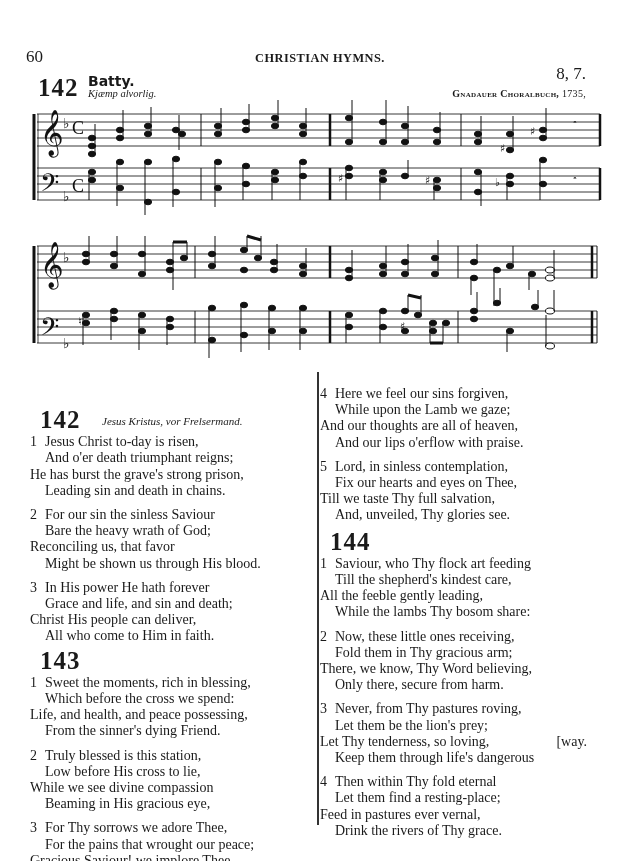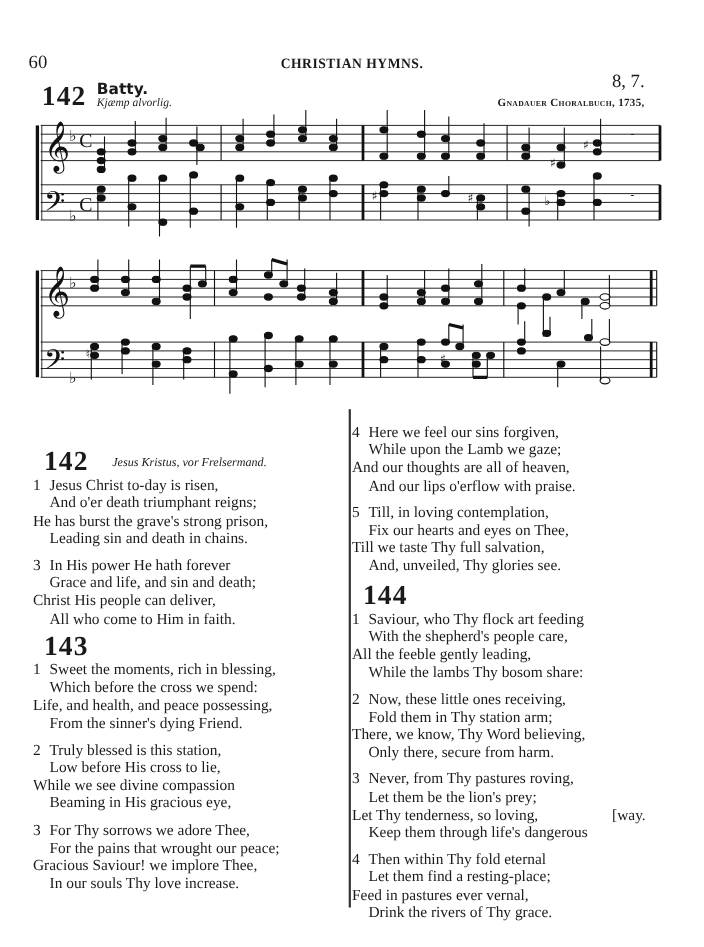--- a/index.html
+++ b/index.html
@@ -6,21 +6,21 @@
   body { width:640px; height:861px; background:#ffffff; position:relative; overflow:hidden;
          font-family:"Liberation Serif","DejaVu Serif",serif; color:#1a1a1a; }
   .abs { position:absolute; }
   .page-num { left:26px; top:47px; font-size:17px; }
   .running-head { left:0; width:640px; top:50px; text-align:center; font-size:13px; letter-spacing:0.5px; font-weight:bold; transform:scaleX(0.95); }
   .tune-num { left:38px; top:74px; font-size:25px; font-weight:bold; letter-spacing:1px; }
   .tune-name { left:88px; top:73px; font-size:14px; font-weight:bold; font-family:"DejaVu Sans","Liberation Sans",sans-serif; }
   .tune-sub { left:88px; top:88px; font-size:10.5px; font-style:italic; }
   .meter { right:54px; top:64px; font-size:17px; }
   .source { right:54px; top:88px; font-size:10px; font-variant:small-caps; font-weight:bold; letter-spacing:0.3px; }
-  .source .yr { font-weight:bold; }
+  .source .yr { font-weight:normal; }
   svg.music { position:absolute; left:0; top:0; }
   .hymn-head { font-size:25px; font-weight:bold; letter-spacing:1px; }
   .hymn-sub { font-size:11px; font-style:italic; margin-left:18px; position:relative; top:-3px;}
   .col { position:absolute; font-size:14px; line-height:16.2px; }
   .col-left { left:30px; top:366px; width:285px; }
   .col-right { left:320px; top:386px; width:300px; }
   .stanza { margin-bottom:8px; }
   .line { white-space:pre; }
   .indent { padding-left:15px; }
   .num { display:inline-block; width:15px; }
@@ -349,20 +349,26 @@
       <span class="hymn-head">142</span>
       <span class="hymn-sub">Jesus Kristus, vor Frelsermand.</span>
     </div>
     <div class="stanza">
       <div class="line"><span class="num">1</span><span>Jesus Christ to-day is risen,</span></div>
       <div class="line indent">And o'er death triumphant reigns;</div>
       <div class="line">He has burst the grave's strong prison,</div>
       <div class="line indent">Leading sin and death in chains.</div>
     </div>
     <div class="stanza">
+      <div class="line"><span class="num">2</span><span>For our sin the sinless Saviour</span></div>
+      <div class="line indent">Bare the heavy wrath of God;</div>
+      <div class="line">Reconciling us, that favor</div>
+      <div class="line indent">Might be shown us through His blood.</div>
+    </div>
+    <div class="stanza">
       <div class="line"><span class="num">3</span><span>In His power He hath forever</span></div>
       <div class="line indent">Grace and life, and sin and death;</div>
       <div class="line">Christ His people can deliver,</div>
       <div class="line indent">All who come to Him in faith.</div>
     </div>
   </div>
 
   <div style="margin-top:0;">
     <div style="margin-left:10px;margin-bottom:2px;">
       <span class="hymn-head">143</span>
@@ -392,40 +398,40 @@
 
 <div class="col col-right">
   <div>
     <div class="stanza">
       <div class="line"><span class="num">4</span><span>Here we feel our sins forgiven,</span></div>
       <div class="line indent">While upon the Lamb we gaze;</div>
       <div class="line">And our thoughts are all of heaven,</div>
       <div class="line indent">And our lips o'erflow with praise.</div>
     </div>
     <div class="stanza">
-      <div class="line"><span class="num">5</span><span>Till, in loving contemplation,</span></div>
+      <div class="line"><span class="num">5</span><span>Lord, in sinless contemplation,</span></div>
       <div class="line indent">Fix our hearts and eyes on Thee,</div>
       <div class="line">Till we taste Thy full salvation,</div>
       <div class="line indent">And, unveiled, Thy glories see.</div>
     </div>
   </div>
 
   <div style="margin-top:10px;">
     <div style="margin-left:10px;margin-bottom:2px;">
       <span class="hymn-head">144</span>
     </div>
     <div class="stanza">
       <div class="line"><span class="num">1</span><span>Saviour, who Thy flock art feeding</span></div>
-      <div class="line indent">With the shepherd's people care,</div>
+      <div class="line indent">Till the shepherd's kindest care,</div>
       <div class="line">All the feeble gently leading,</div>
       <div class="line indent">While the lambs Thy bosom share:</div>
     </div>
     <div class="stanza">
       <div class="line"><span class="num">2</span><span>Now, these little ones receiving,</span></div>
-      <div class="line indent">Fold them in Thy station arm;</div>
+      <div class="line indent">Fold them in Thy gracious arm;</div>
       <div class="line">There, we know, Thy Word believing,</div>
       <div class="line indent">Only there, secure from harm.</div>
     </div>
     <div class="stanza">
       <div class="line"><span class="num">3</span><span>Never, from Thy pastures roving,</span></div>
       <div class="line indent">Let them be the lion's prey;</div>
       <div class="line" style="width:285px;"><span>Let Thy tenderness, so loving,</span><span class="right-tail" style="margin-right:18px;">[way.</span></div>
       <div class="line indent">Keep them through life's dangerous</div>
     </div>
     <div class="stanza">

